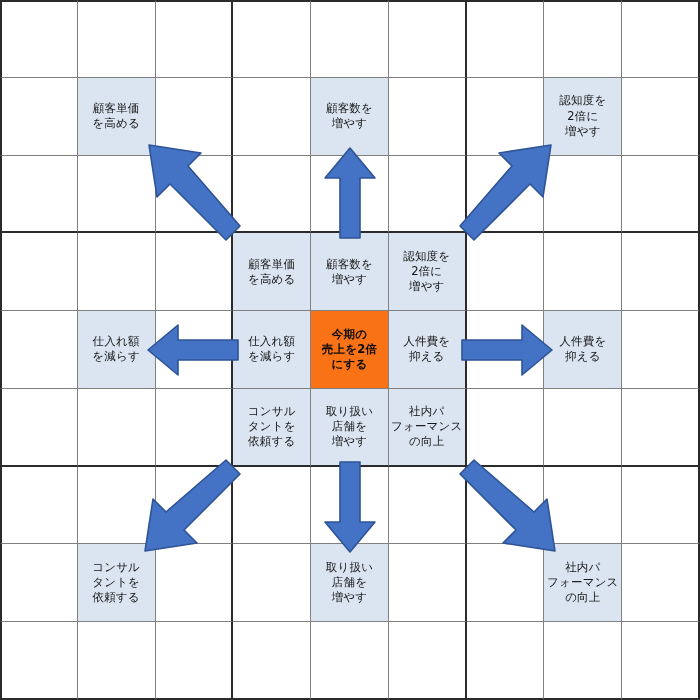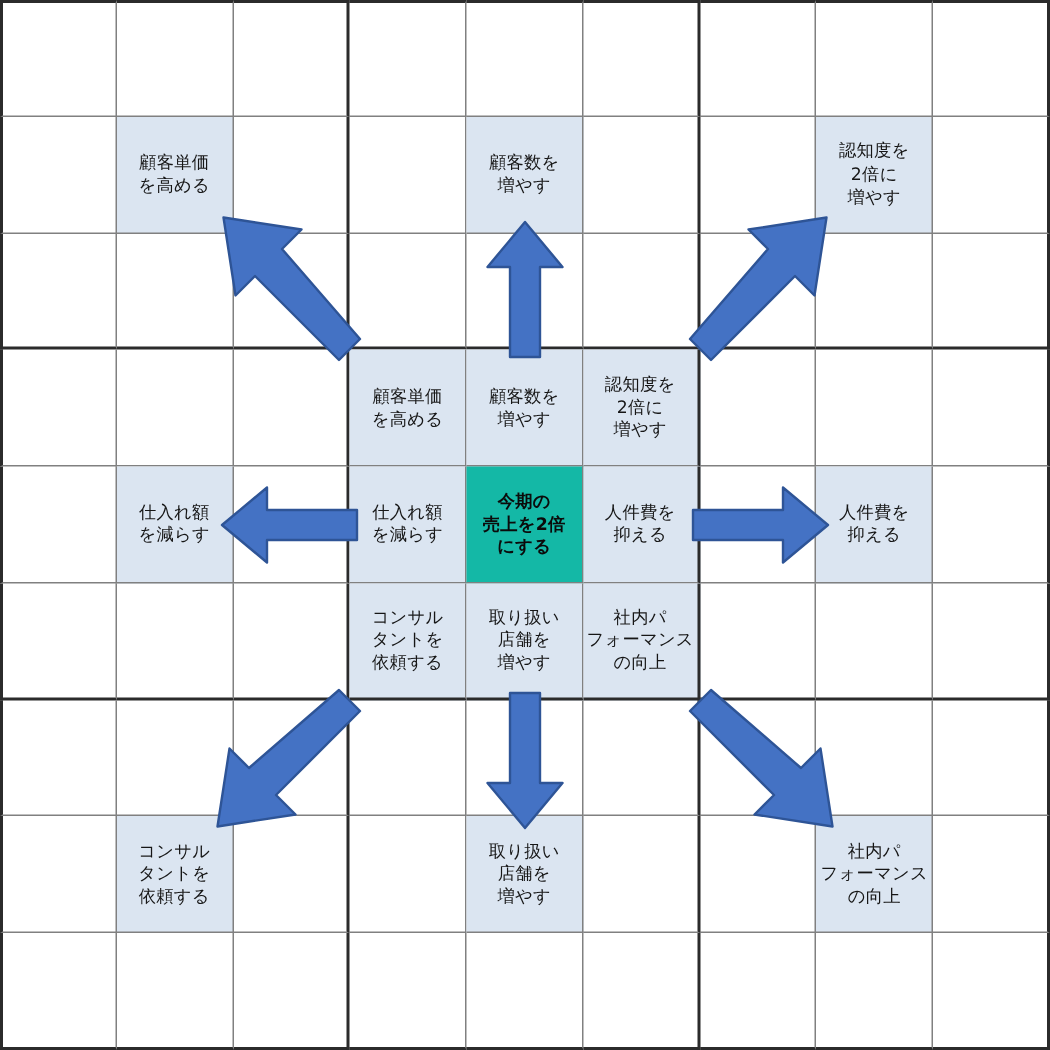--- a/index.html
+++ b/index.html
@@ -35,21 +35,21 @@
   }
   
   .cell.col1{border-left:2px solid #2b2b2b;}
   .cell.row1{border-top:2px solid #2b2b2b;}
   .cell.bc{border-right:2px solid #2b2b2b;}
   .cell.br{border-bottom:2px solid #2b2b2b;}
   .cell.last-col{border-right:2px solid #2b2b2b;}
   .cell.last-row{border-bottom:2px solid #2b2b2b;}
 
   .cell.fill-light{background:#dbe5f1;}
-  .cell.fill-dark{background:#14b8a6;font-weight:bold;color:#0b0b0b;justify-content:center;}
+  .cell.fill-dark{background:#f97316;font-weight:bold;color:#0b0b0b;justify-content:center;}
 
   .ctext{display:block;white-space:pre-line;}
 
   
   .arrows{
     position:absolute;left:0;top:0;width:700px;height:700px;
     pointer-events:none;
   }
 </style>
 </head>

